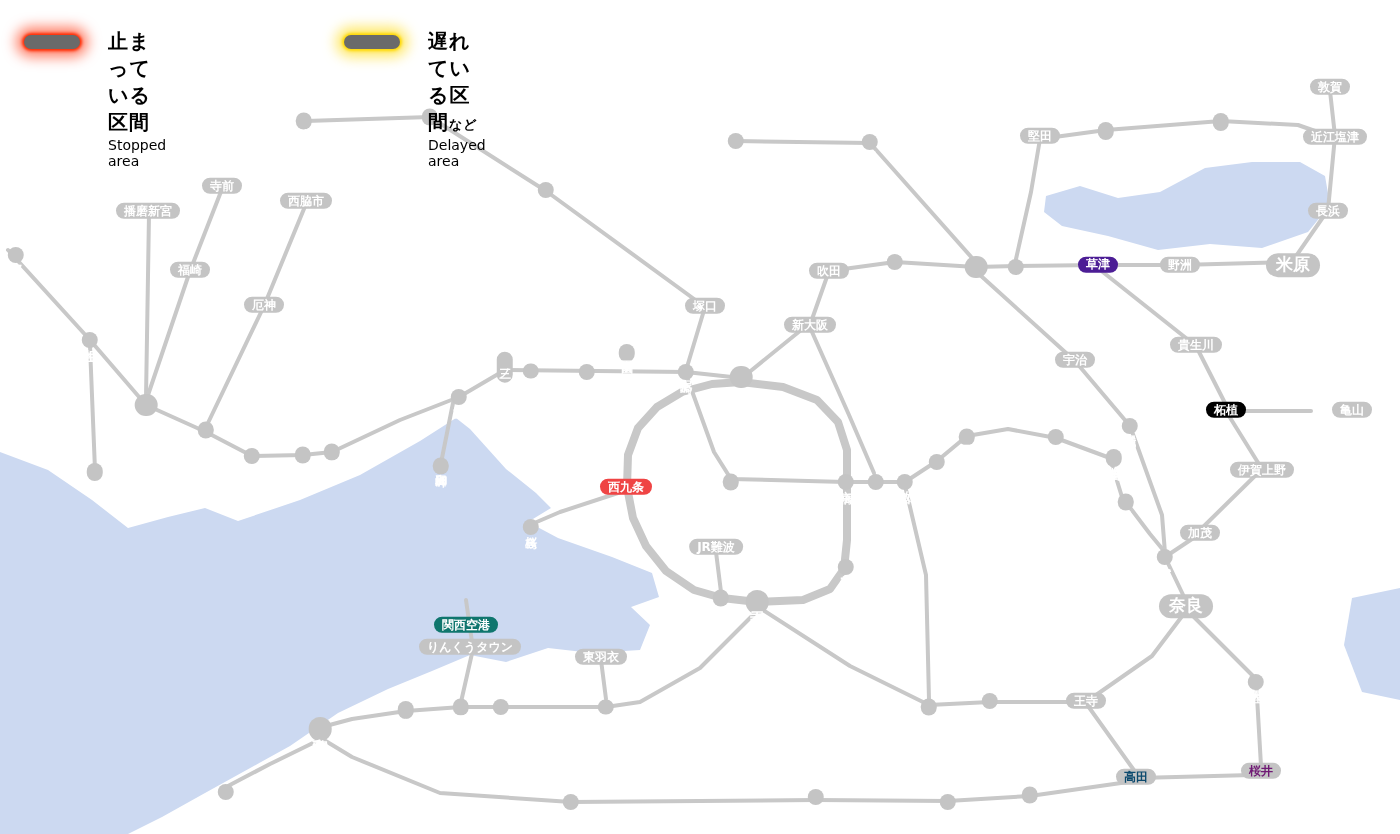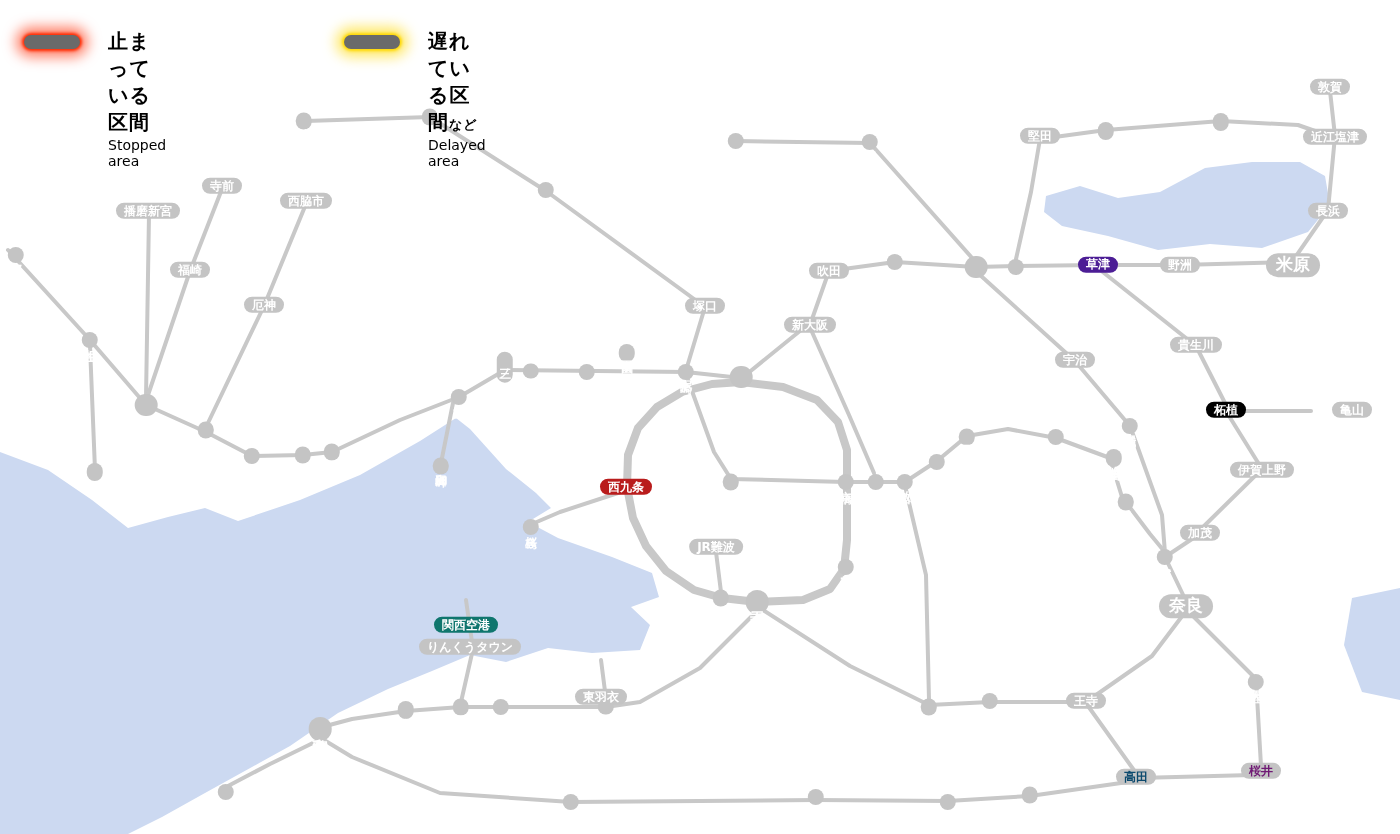--- a/index.html
+++ b/index.html
@@ -95,40 +95,40 @@
       <div class="station v" style="left: 686px; top: 372px; background: rgb(196, 196, 196); color: rgb(255, 255, 255);">尼崎</div>
       <div class="station v" style="left: 546px; top: 190px; background: rgb(196, 196, 196); color: rgb(255, 255, 255);">宝塚</div>
       <div class="station v" style="left: 430px; top: 117px; background: rgb(196, 196, 196); color: rgb(255, 255, 255);">新三田</div>
       <div class="station v" style="left: 304px; top: 121px; background: rgb(196, 196, 196); color: rgb(255, 255, 255);">篠山口</div>
       <div class="station v major" style="left: 741px; top: 377px; background: rgb(196, 196, 196); color: rgb(255, 255, 255);">大阪</div>
       <div class="station h" style="left: 810px; top: 325px; background: rgb(196, 196, 196); color: rgb(255, 255, 255); text-align: center;">新大阪</div>
       <div class="station h" style="left: 829px; top: 271px; background: rgb(196, 196, 196); color: rgb(255, 255, 255);">吹田</div>
       <div class="station v" style="left: 895px; top: 262px; background: rgb(196, 196, 196); color: rgb(255, 255, 255);">高槻</div>
       <div class="station v major" style="left: 976px; top: 267px; background: rgb(196, 196, 196); color: rgb(255, 255, 255);">京都</div>
       <div class="station v" style="left: 1016px; top: 267px; background: rgb(196, 196, 196); color: rgb(255, 255, 255);">山科</div>
-      <div class="station h" style="left: 626px; top: 487px; background: #b91c1c; color: rgb(255, 255, 255);">西九条</div>
+      <div class="station h" style="left: 626px; top: 487px; background: #ef4444; color: rgb(255, 255, 255);">西九条</div>
       <div class="station v" style="left: 531px; top: 527px; background: rgb(196, 196, 196); color: rgb(255, 255, 255);">桜島</div>
       <div class="station v" style="left: 731px; top: 482px; background: rgb(196, 196, 196); color: rgb(255, 255, 255);">北新地</div>
       <div class="station v" style="left: 846px; top: 482px; background: rgb(196, 196, 196); color: rgb(255, 255, 255);">京橋</div>
       <div class="station v" style="left: 876px; top: 482px; background: rgb(196, 196, 196); color: rgb(255, 255, 255);">鴫野</div>
       <div class="station v" style="left: 905px; top: 482px; background: rgb(196, 196, 196); color: rgb(255, 255, 255);">放出</div>
       <div class="station v" style="left: 937px; top: 462px; background: rgb(196, 196, 196); color: rgb(255, 255, 255);">徳庵</div>
       <div class="station v" style="left: 967px; top: 437px; background: rgb(196, 196, 196); color: rgb(255, 255, 255);">四条畷</div>
       <div class="station v" style="left: 1056px; top: 437px; background: rgb(196, 196, 196); color: rgb(255, 255, 255);">長尾</div>
       <div class="station v" style="left: 1114px; top: 458px; background: rgb(196, 196, 196); color: rgb(255, 255, 255);">松井山手</div>
       <div class="station v" style="left: 1126px; top: 502px; background: rgb(196, 196, 196); color: rgb(255, 255, 255);">京田辺</div>
       <div class="station v" style="left: 846px; top: 567px; background: rgb(196, 196, 196); color: rgb(255, 255, 255);">鶴橋</div>
       <div class="station h" style="left: 716px; top: 547px; background: rgb(196, 196, 196); color: rgb(255, 255, 255);">JR難波</div>
       <div class="station v" style="left: 721px; top: 598px; background: rgb(196, 196, 196); color: rgb(255, 255, 255);">新今宮</div>
       <div class="station v major" style="left: 757px; top: 602px; background: rgb(196, 196, 196); color: rgb(255, 255, 255);">天王寺</div>
       <div class="station v" style="left: 929px; top: 707px; background: rgb(196, 196, 196); color: rgb(255, 255, 255);">久宝寺</div>
       <div class="station v" style="left: 990px; top: 701px; background: rgb(196, 196, 196); color: rgb(255, 255, 255);">柏原</div>
       <div class="station h" style="left: 1086px; top: 701px; background: rgb(196, 196, 196); color: rgb(255, 255, 255);">王寺</div>
       <div class="station v" style="left: 606px; top: 707px; background: rgb(196, 196, 196); color: rgb(255, 255, 255);">鳳</div>
-      <div class="station h" style="left: 601px; top: 657px; background: rgb(196, 196, 196); color: rgb(255, 255, 255); margin-top: 40px;">東羽衣</div>
+      <div class="station h" style="left: 601px; top: 657px; background: rgb(196, 196, 196); color: rgb(255, 255, 255);">東羽衣</div>
       <div class="station v" style="left: 501px; top: 707px; background: rgb(196, 196, 196); color: rgb(255, 255, 255);">熊取</div>
       <div class="station v" style="left: 461px; top: 707px; background: rgb(196, 196, 196); color: rgb(255, 255, 255);">日根野</div>
       <div class="station v" style="left: 406px; top: 710px; background: rgb(196, 196, 196); color: rgb(255, 255, 255);">和泉砂川</div>
       <div class="station h" style="left: 470px; top: 647px; background: rgb(196, 196, 196); color: rgb(255, 255, 255);">りんくうタウン</div>
       <div class="station h" style="left: 466px; top: 625px; background: #0f766e; color: rgb(255, 255, 255);">関西空港</div>
       <div class="station v major" style="left: 320px; top: 729px; background: rgb(196, 196, 196); color: rgb(255, 255, 255);">和歌山</div>
       <div class="station v" style="left: 226px; top: 792px; background: rgb(196, 196, 196); color: rgb(255, 255, 255);">御坊</div>
       <div class="station v" style="left: 571px; top: 802px; background: rgb(196, 196, 196); color: rgb(255, 255, 255);">粉河</div>
       <div class="station v" style="left: 816px; top: 797px; background: rgb(196, 196, 196); color: rgb(255, 255, 255);">橋本</div>
       <div class="station v" style="left: 948px; top: 802px; background: rgb(196, 196, 196); color: rgb(255, 255, 255);">五条</div>

